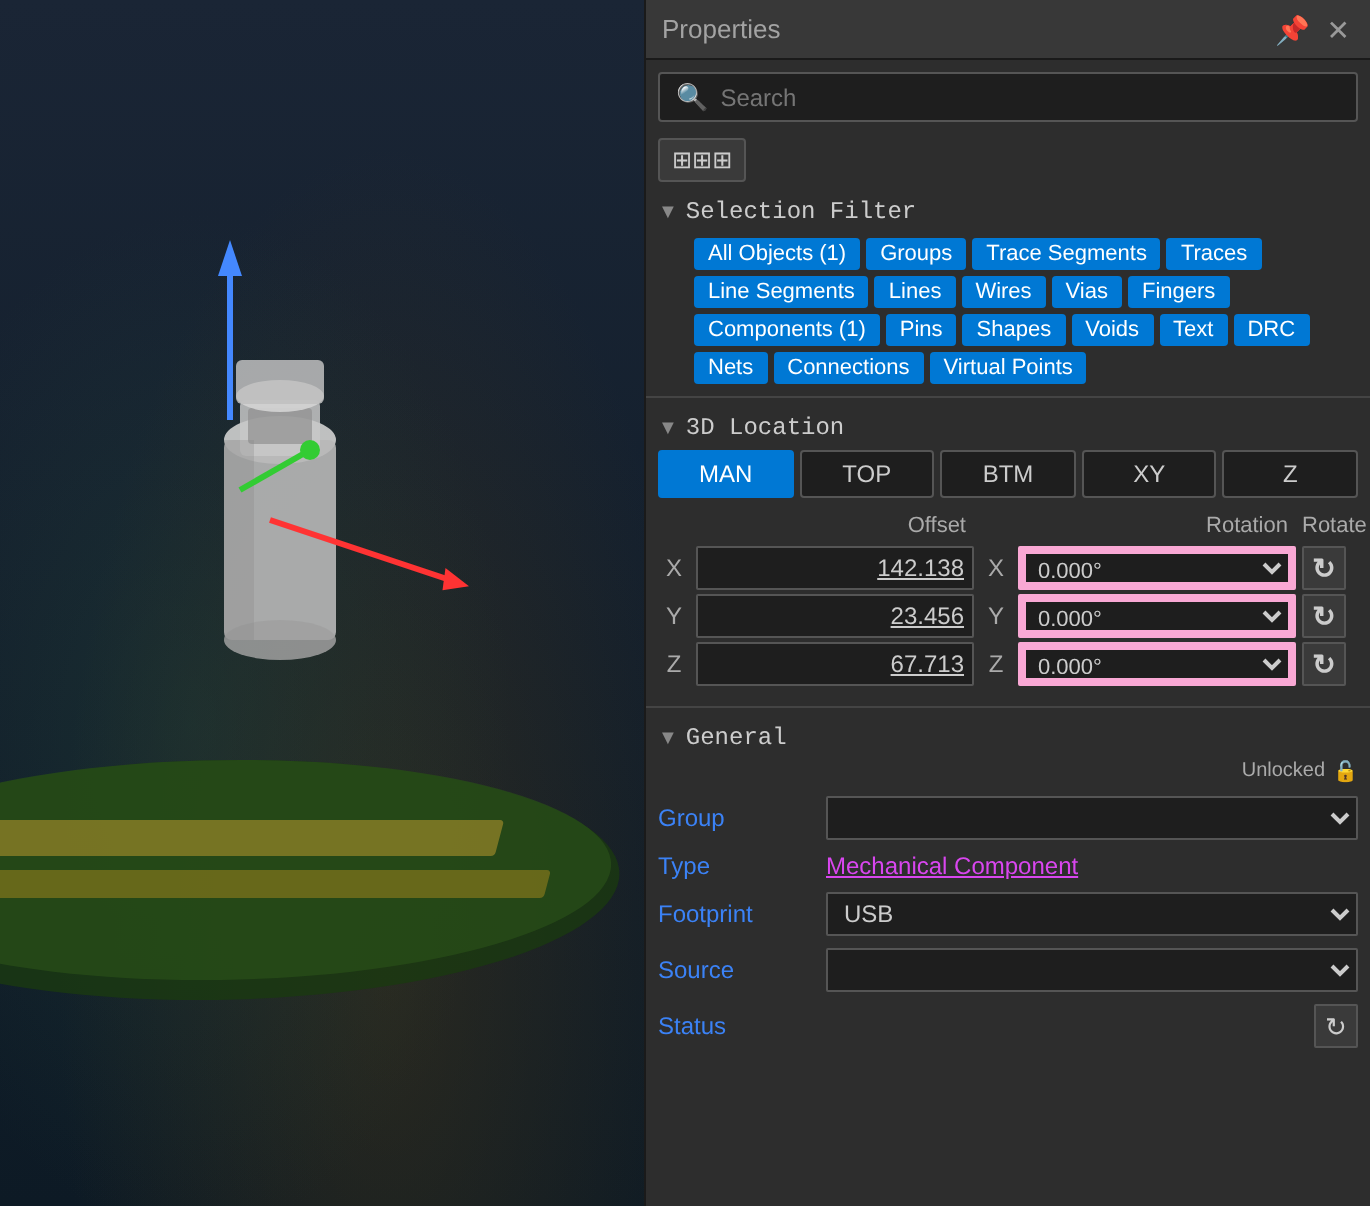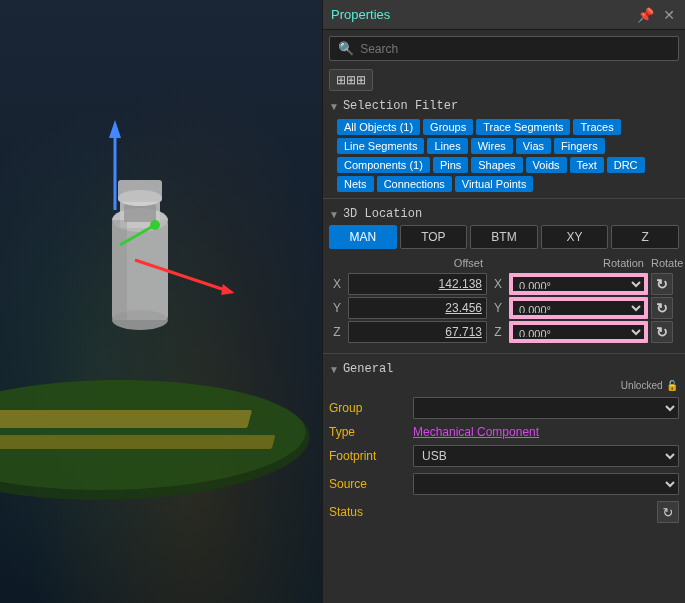--- a/index.html
+++ b/index.html
@@ -47,21 +47,21 @@
       display: flex;
       align-items: center;
       justify-content: space-between;
       padding: 6px 8px;
       background: #383838;
       border-bottom: 1px solid #1a1a1a;
       height: 30px;
     }
 
     .panel-title {
-      color: #5eead4;
+      color: #a3a3a3;
       font-size: 13px;
       font-weight: 500;
     }
 
     .panel-header-icons {
       display: flex;
       gap: 4px;
     }
 
     .header-icon {
@@ -132,21 +132,21 @@
     }
 
     .section-label {
       color: #cccccc;
       font-size: 12px;
       font-family: Liberation Mono, monospace;
     }
 
     
     .tags-container {
-      padding: 2px 14px 4px;
+      padding: 2px 24px 4px;
       display: flex;
       flex-wrap: wrap;
       gap: 3px;
     }
 
     .tag-btn {
       padding: 2px 7px;
       border-radius: 2px;
       font-size: 11px;
       cursor: pointer;
@@ -287,21 +287,21 @@
 
     .property-row {
       display: grid;
       grid-template-columns: 80px 1fr;
       gap: 4px;
       align-items: center;
       margin-bottom: 6px;
     }
 
     .prop-label {
-      color: #eab308;
+      color: #3b82f6;
       font-size: 12px;
     }
 
     .prop-select {
       background: #1e1e1e;
       border: 1px solid #555;
       color: #ccc;
       font-size: 12px;
       padding: 2px 4px;
       height: 22px;

